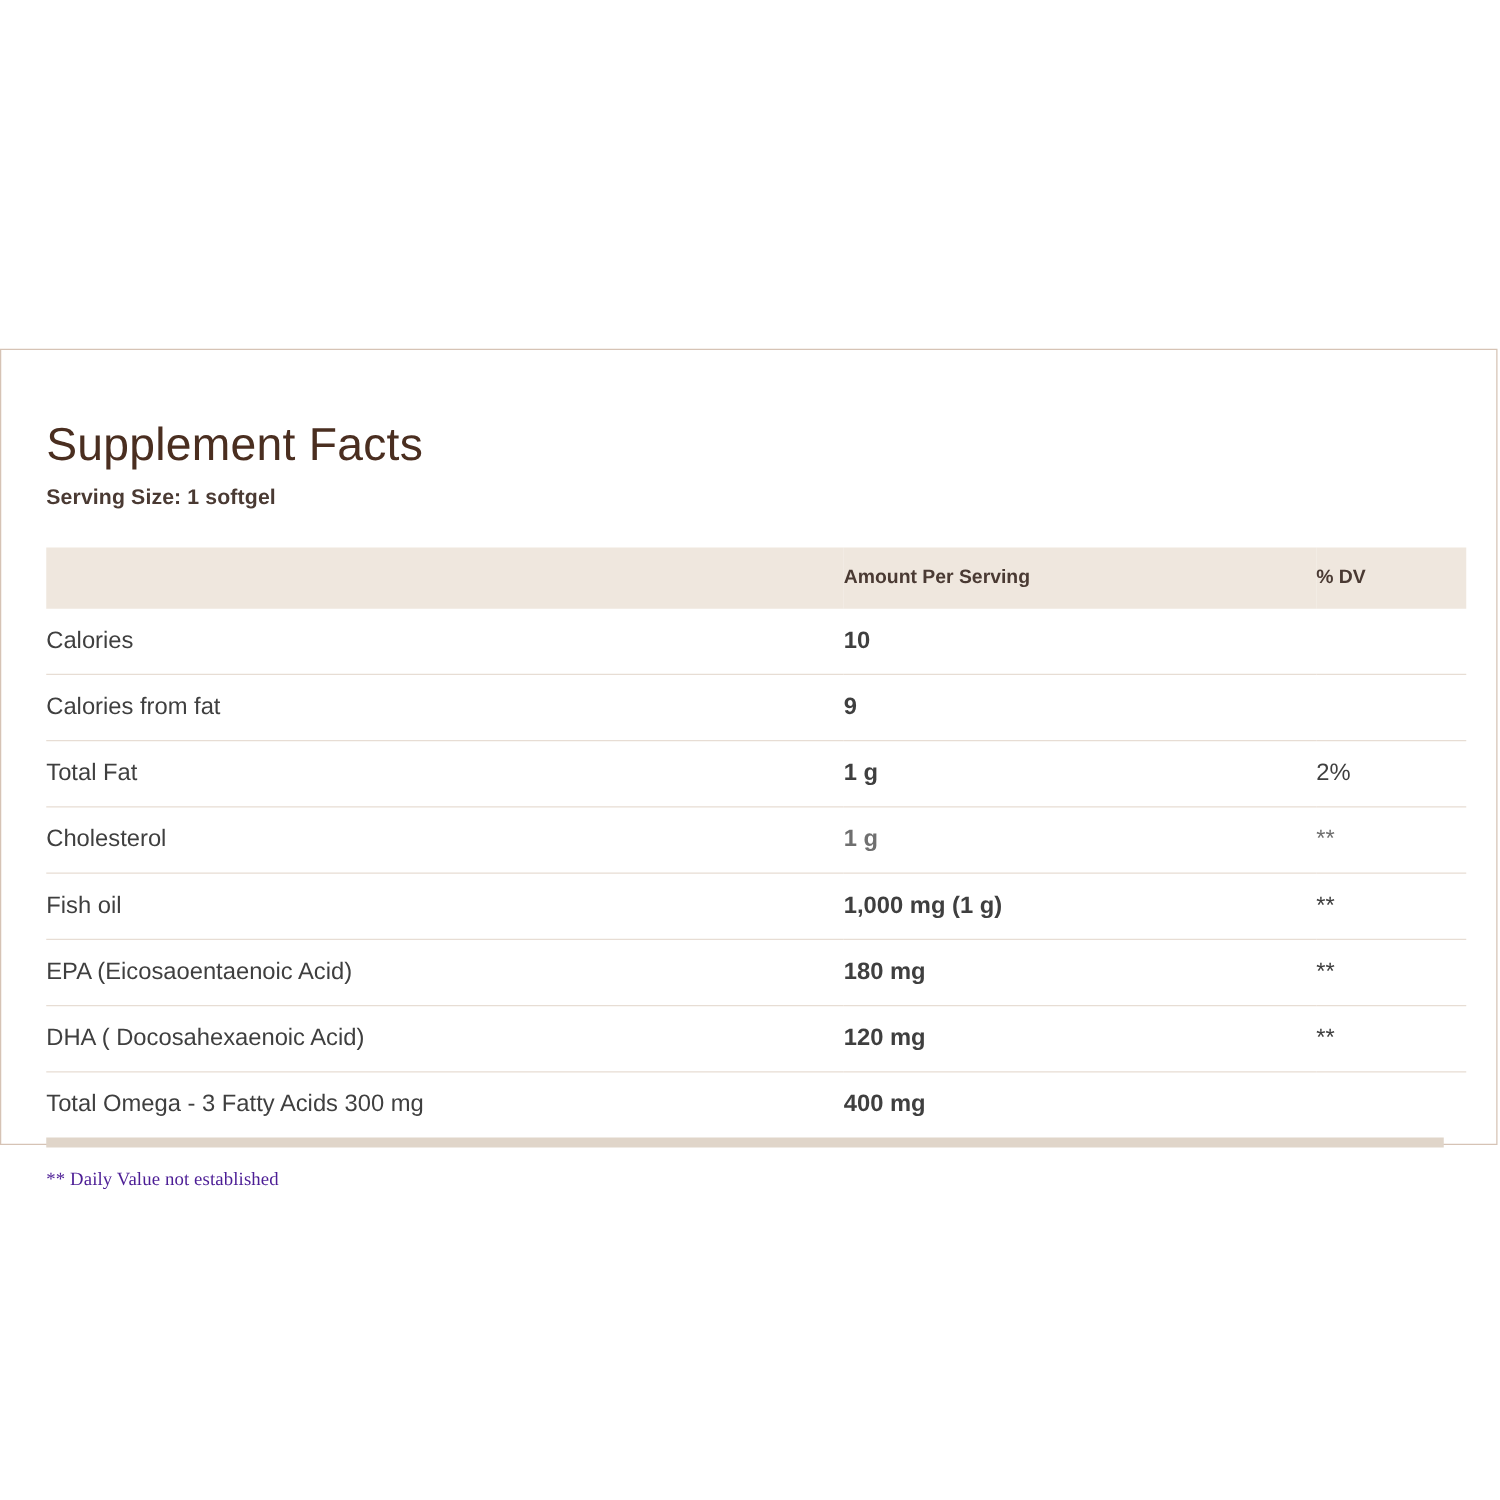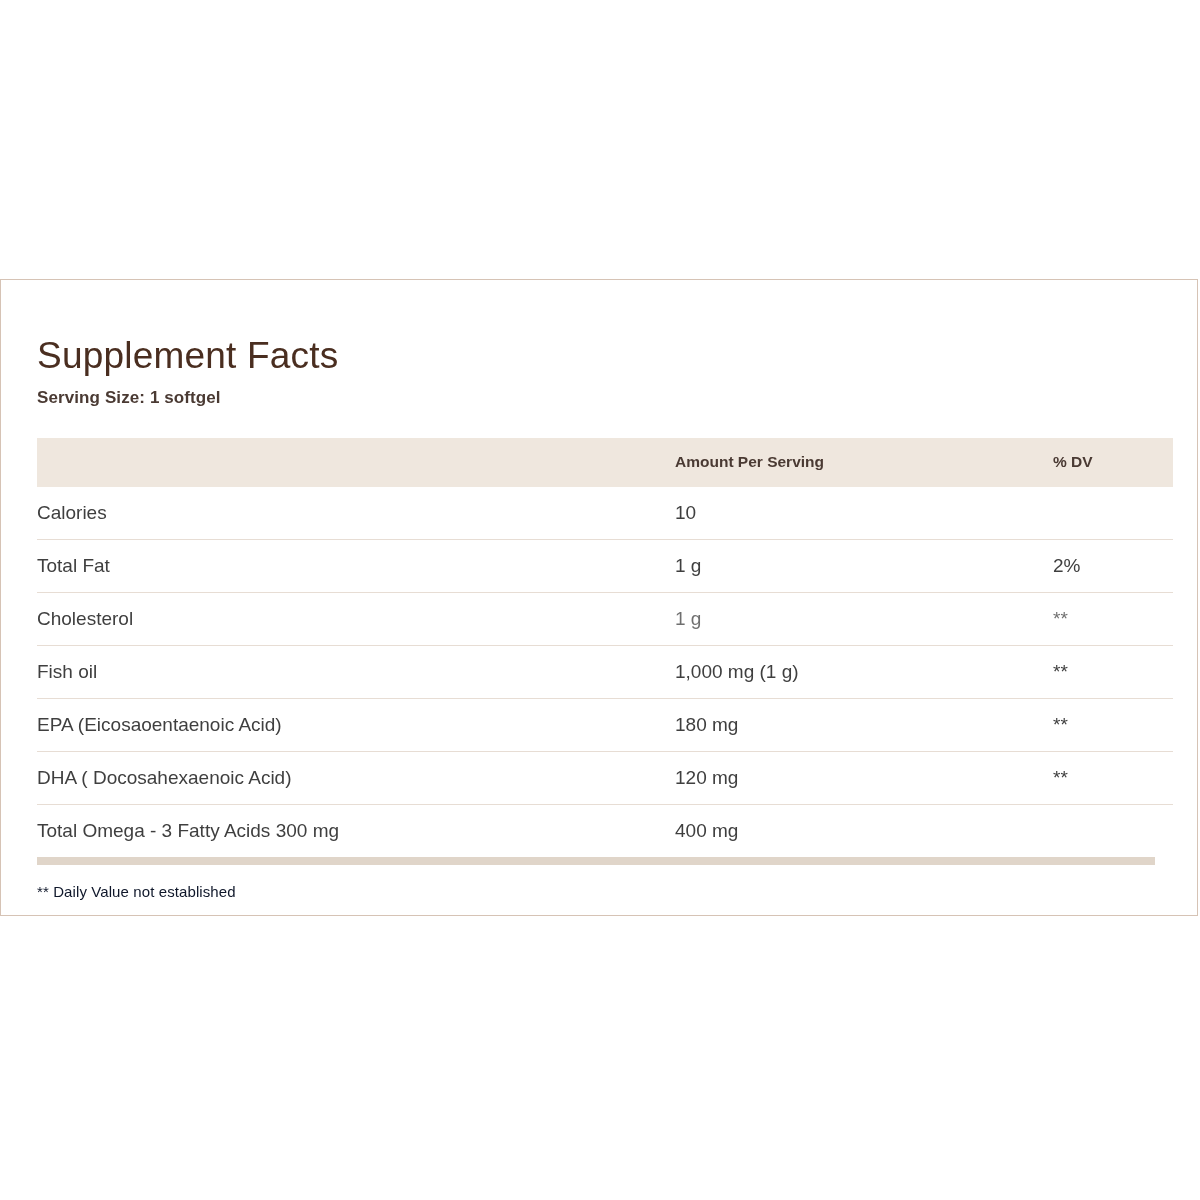--- a/index.html
+++ b/index.html
@@ -76,39 +76,40 @@
 
   table.sf-table tbody td {
     font-size: 19px;
     color: #3f3f3f;
     padding: 15px 0 15px 0;
     border-bottom: 1px solid #e7ddd4;
     vertical-align: middle;
   }
 
   td.c-name { padding-left: 18px; }
-  td.c-amount { padding-left: 2px; }
+  td.c-amount { padding-left: 2px; font-weight: bold; }
   td.c-dv { padding-left: 2px; }
 
   tbody tr:last-child td {
     border-bottom: none;
   }
 
   .footer-bar {
     width: 1118px;
     height: 8px;
     background: #e0d5c9;
     margin-top: 0px;
   }
 
   .footnote {
     font-size: 15px;
-    color: #0f172a;
+    color: #4c1d95;
     margin-top: 18px;
     letter-spacing: 0.1px;
+    font-family: Liberation Serif, serif;
   }
 
   
   .faded {
     color: #cfc6bf;
     opacity: 0.75;
   }
 </style>
 </head>
 <body>
@@ -127,20 +128,25 @@
           <tr>
             <th class="col-name"></th>
             <th class="col-amount">Amount Per Serving</th>
             <th class="col-dv">% DV</th>
           </tr>
         </thead>
         <tbody>
           <tr>
             <td class="c-name">Calories</td>
             <td class="c-amount">10</td>
+            <td class="c-dv"></td>
+          </tr>
+          <tr>
+            <td class="c-name">Calories from fat</td>
+            <td class="c-amount">9</td>
             <td class="c-dv"></td>
           </tr>
           <tr>
             <td class="c-name">Total Fat</td>
             <td class="c-amount">1 g</td>
             <td class="c-dv">2%</td>
           </tr>
           <tr>
             <td class="c-name">Cholesterol</td>
             <td class="c-amount faded">1 g</td>

